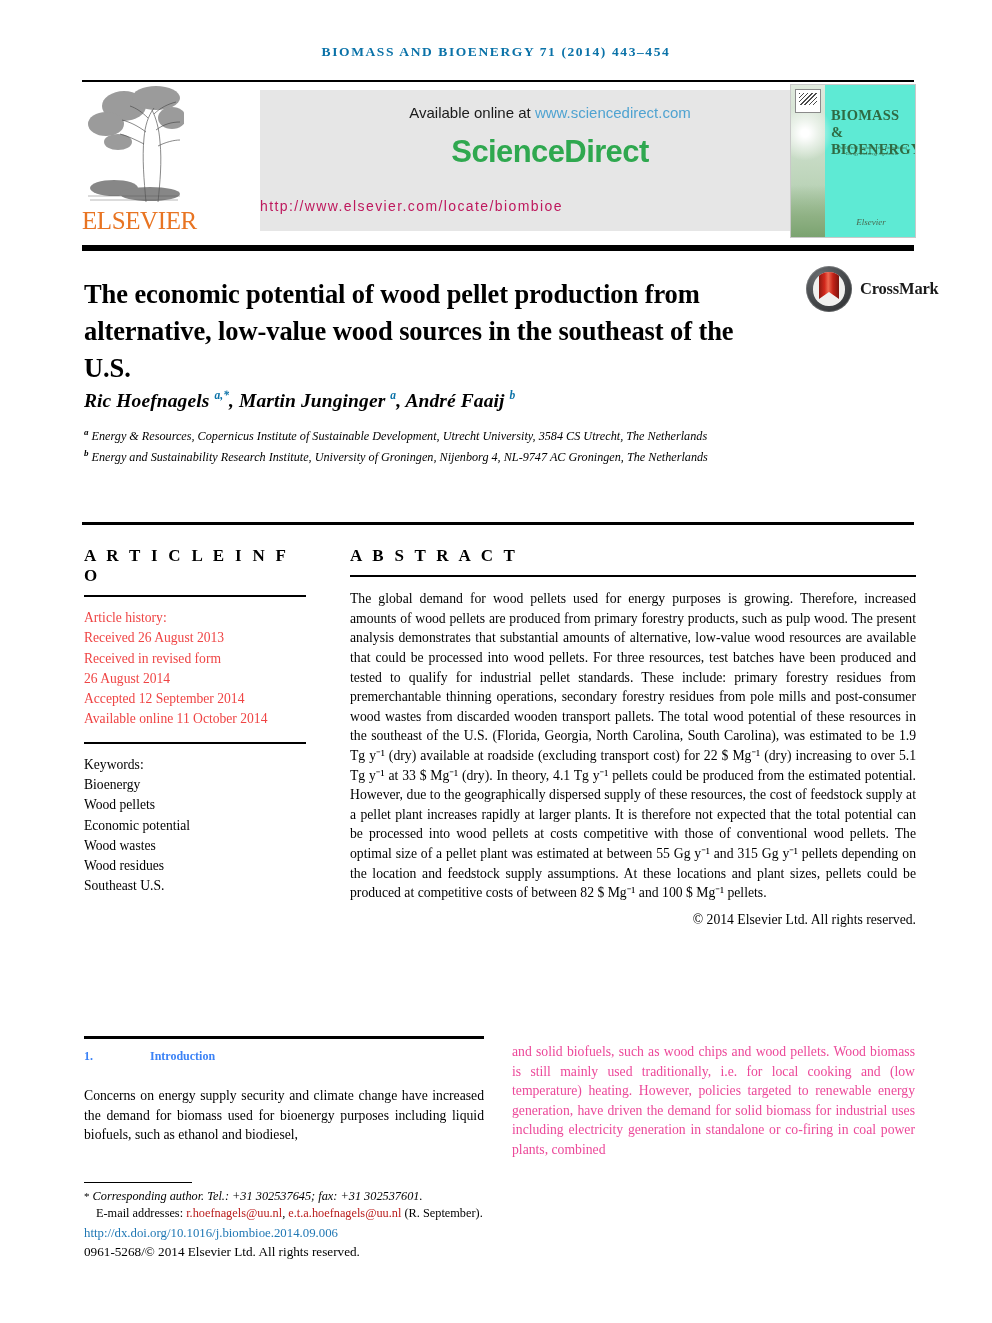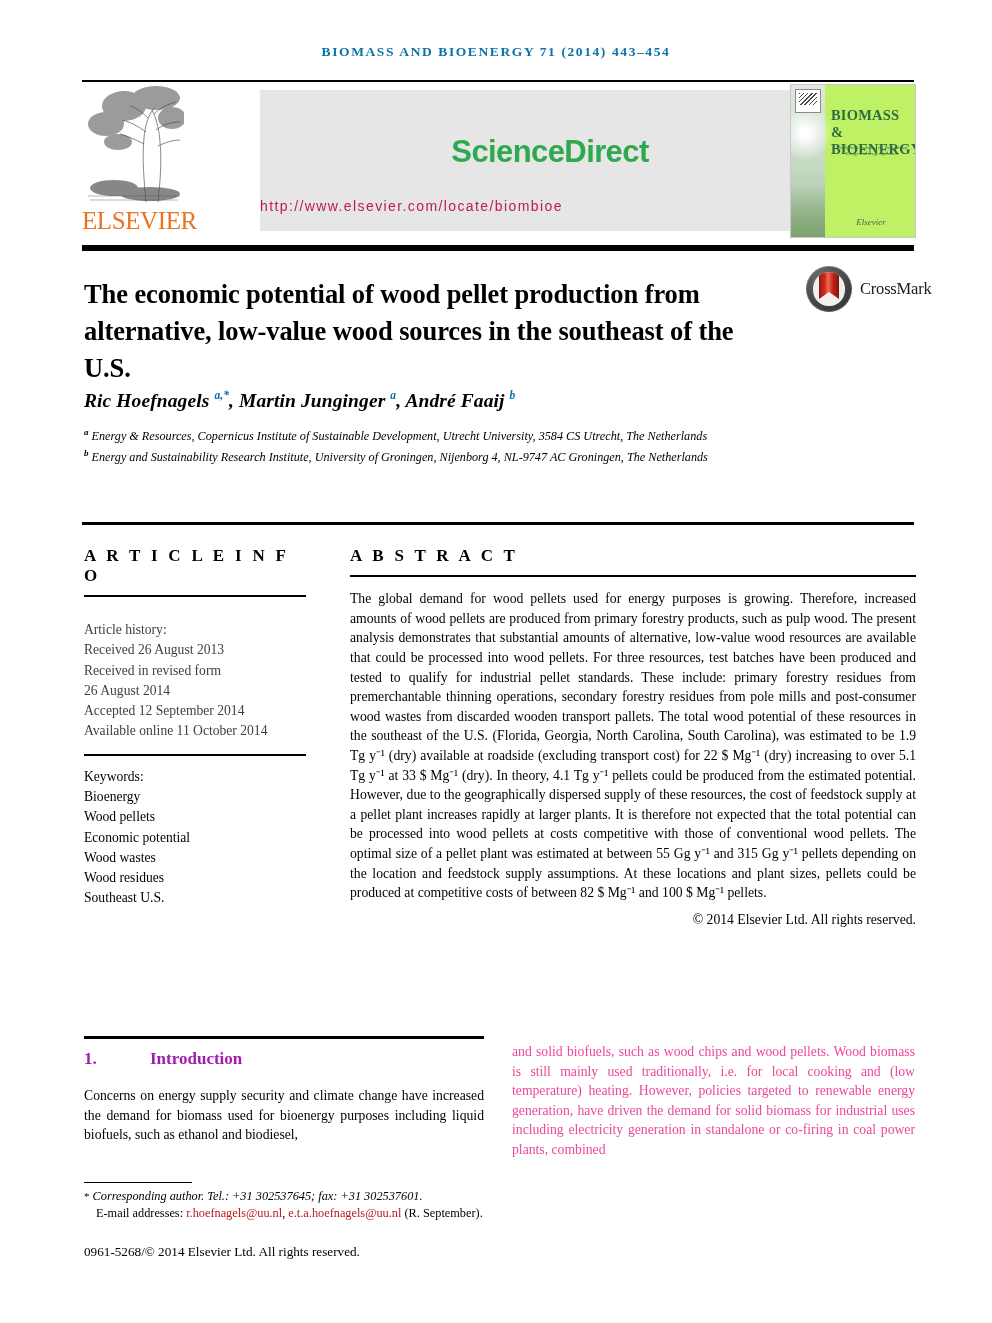--- a/index.html
+++ b/index.html
@@ -112,21 +112,21 @@
     color: #be185d;
     letter-spacing: 1.4px;
   }
 
   
   .cover {
     position: absolute;
     left: 708px; top: 2px;
     width: 124px; height: 152px;
     border: 1px solid #c9c9c9;
-    background: #bef264;
+    background: #5eead4;
     overflow: hidden;
   }
   .cover-left {
     position: absolute;
     left: 0; top: 0;
     width: 34px; height: 100%;
     background: linear-gradient(180deg,#dfe9dd 0%, #cfe0cd 35%, #b9d2b6 70%, #aac9a6 100%);
   }
   .cover-sun {
     position: absolute;
@@ -233,21 +233,21 @@
     position: absolute;
     left: 6px; top: 0;
     width: 20px; height: 27px;
     background: linear-gradient(90deg,#8e1a12 0%, #d2281c 28%, #f06a52 46%, #c42218 70%, #7c140e 100%);
     clip-path: polygon(0 0, 100% 0, 100% 100%, 50% 74%, 0 100%);
   }
   .cm-text {
     position: absolute;
     left: 54px; top: 13px;
     font-family: "Liberation Serif", serif;
-    font-weight: normal;
+    font-weight: bold;
     font-size: 16.5px;
     color: #1a1a1a;
     letter-spacing: -0.2px;
   }
 
   
   .authors {
     position: absolute;
     left: 84px; top: 389px;
     width: 720px;
@@ -311,25 +311,25 @@
     background: #000;
     margin-top: 9px;
   }
   .sec-rule-r {
     width: 100%;
     height: 2.2px;
     background: #000;
     margin-top: 9px;
   }
   .hist {
-    margin-top: 23px;
+    margin-top: 11px;
     font-family: "Liberation Serif", serif;
     font-size: 13.6px;
     line-height: 20.2px;
-    color: #404040;
+    color: #ef4444;
   }
   .divider {
     width: 100%;
     height: 1.6px;
     background: #000;
     margin-top: 13px;
   }
   .kw {
     margin-top: 11px;
     font-family: "Liberation Serif", serif;
@@ -360,22 +360,22 @@
     left: 84px; top: 1036px;
     width: 400px; height: 3px;
     background: #000;
   }
   .sec-head {
     position: absolute;
     left: 84px; top: 1049px;
     width: 400px;
     font-family: "Liberation Serif", serif;
     font-weight: bold;
-    font-size: 17px;
-    color: #a21caf;
+    font-size: 12px;
+    color: #3b82f6;
   }
   .sec-head .num { display: inline-block; width: 66px; }
   .body-col-left {
     position: absolute;
     left: 84px; top: 1086px;
     width: 400px;
     font-family: "Liberation Serif", serif;
     font-size: 13.7px;
     line-height: 19.6px;
     text-align: justify;
@@ -468,20 +468,23 @@
           <g stroke="#555" stroke-width="0.6" fill="none" opacity="0.7">
             <path d="M4 112 H96"></path>
             <path d="M6 116 H94"></path>
           </g>
         </svg>
       </div>
       <div class="elsevier-word">ELSEVIER</div>
     </div>
 
     <div class="sd-panel">
+      <div class="sd-avail">
+        <span>Available online at </span><a href="#">www.sciencedirect.com</a>
+      </div>
       <div class="sd-logo">ScienceDirect</div>
       <div class="sd-url">http://www.elsevier.com/locate/biombioe</div>
     </div>
 
     <div class="cover">
       <div class="cover-left">
         <div class="cover-sun"></div>
         <div class="cover-grass"></div>
       </div>
       <div class="cover-elsev-mark"></div>
@@ -558,15 +561,16 @@
       <span class="star">*</span>
       <span class="corr">Corresponding author. Tel.: +31 302537645; fax: +31 302537601.</span>
     </div>
     <div>
       <span class="indent"></span><span>E-mail addresses:</span>
       <span class="lnk">r.hoefnagels@uu.nl</span>,
       <span class="lnk">e.t.a.hoefnagels@uu.nl</span>
       <span>(R. September).</span>
     </div>
   </div>
+  <div class="doi">http://dx.doi.org/10.1016/j.biombioe.2014.09.006</div>
   <div class="issn">0961-5268/© 2014 Elsevier Ltd. All rights reserved.</div>
 
 </div>
 
 </body></html>

